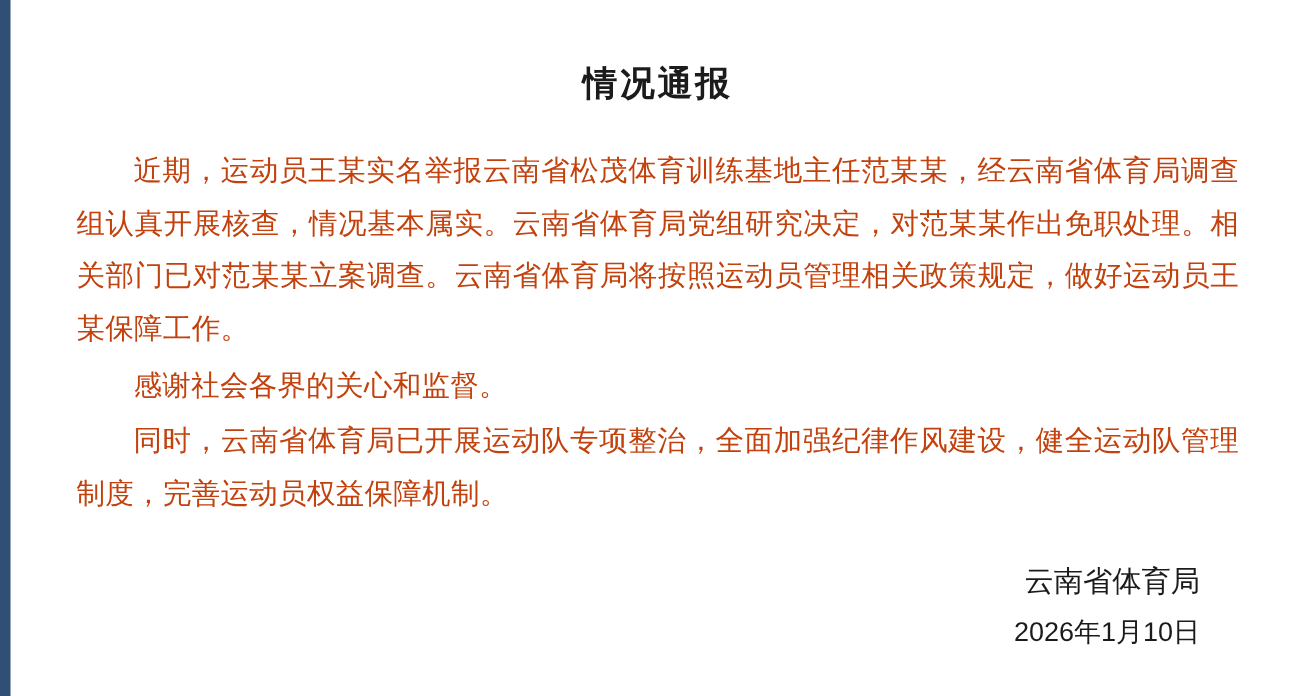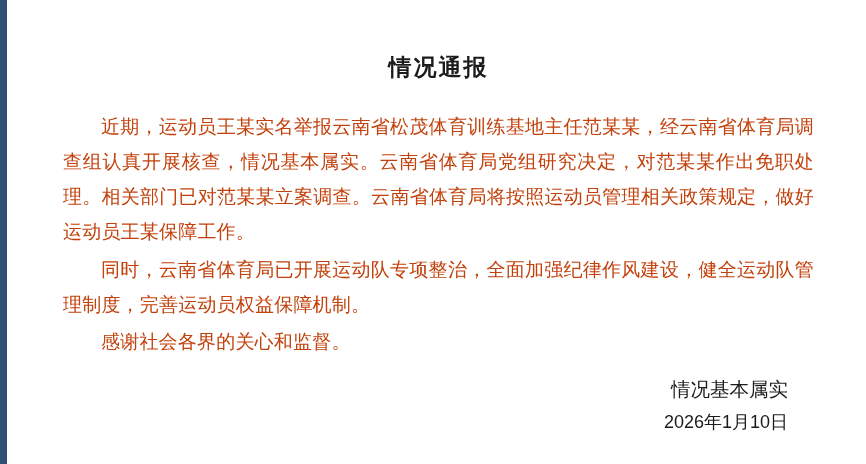--- a/index.html
+++ b/index.html
@@ -13,21 +13,21 @@
     font-family: "Liberation Sans", sans-serif;
     overflow: hidden;
   }
   .page {
     position: relative;
     width: 866px;
     height: 464px;
     box-sizing: border-box;
     background: #ffffff;
     border-left: 7px solid #2f4f74;
-    padding: 16px;
+    padding: 4px;
   }
   .inner {
     box-sizing: border-box;
     width: 100%;
     height: 100%;
     padding: 22px 36px 18px 40px;
     display: flex;
     flex-direction: column;
   }
   .doc-title {
@@ -74,23 +74,23 @@
 </head>
 <body>
 
 <div class="page">
   <div class="inner">
 
     <div class="doc-title">情况通报</div>
 
     <div class="body-text">
       <p class="para">近期，运动员王某实名举报云南省松茂体育训练基地主任范某某，经云南省体育局调查组认真开展核查，情况基本属实。云南省体育局党组研究决定，对范某某作出免职处理。相关部门已对范某某立案调查。云南省体育局将按照运动员管理相关政策规定，做好运动员王某保障工作。</p>
+      <p class="para">感谢社会各界的关心和监督。</p>
       <p class="para">同时，云南省体育局已开展运动队专项整治，全面加强纪律作风建设，健全运动队管理制度，完善运动员权益保障机制。</p>
-      <p class="para">感谢社会各界的关心和监督。</p>
     </div>
 
     <div class="spacer"></div>
 
-    <div class="signature">情况基本属实</div>
+    <div class="signature">云南省体育局</div>
     <div class="sig-date">2026年1月10日</div>
 
   </div>
 </div>
 
 </body></html>

